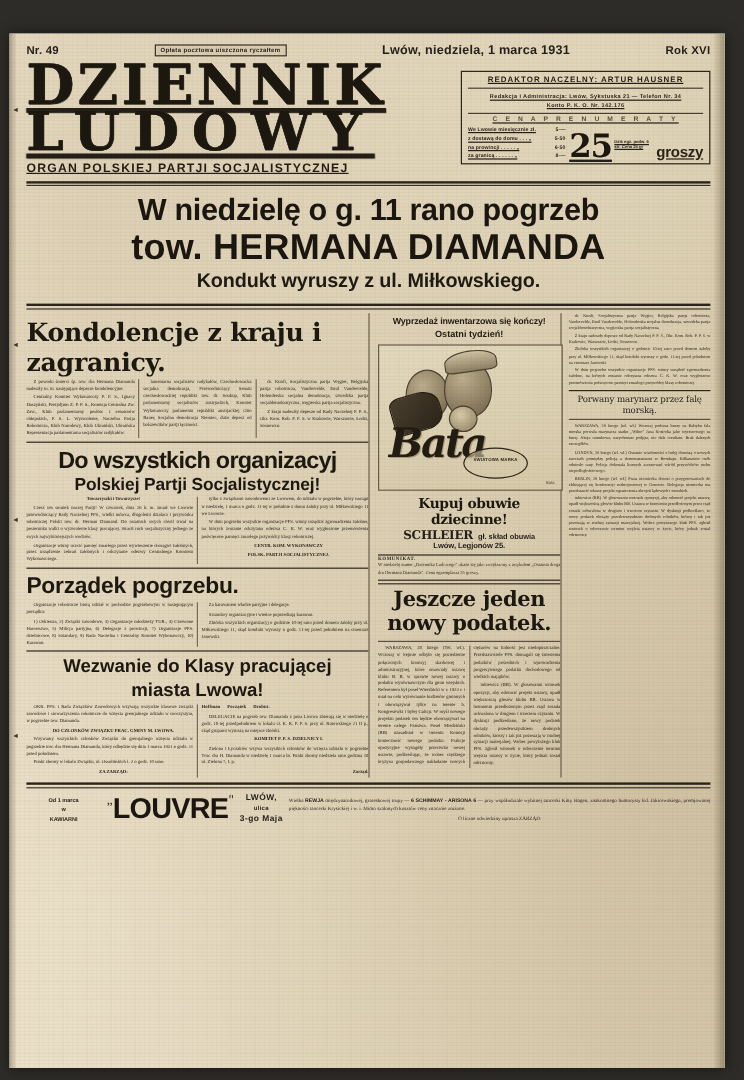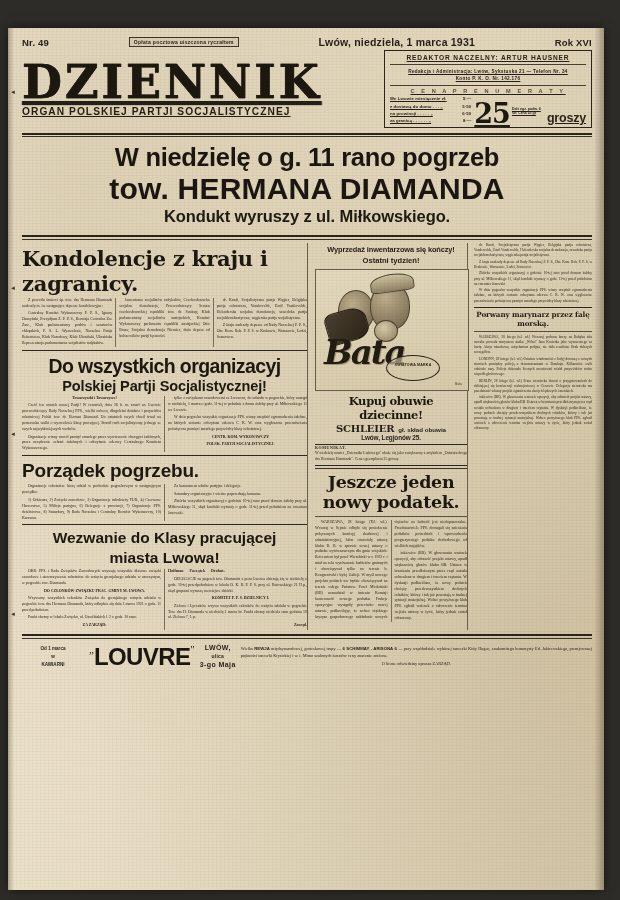--- a/index.html
+++ b/index.html
@@ -138,21 +138,21 @@
   .ad-store .nm{font-family:"DejaVu Serif",serif;font-weight:bold;font-size:10px;letter-spacing:-.2px;}
   .ad-store .ds{font-family:"Liberation Sans",sans-serif;font-weight:bold;font-size:6.2px;}
   .ad-addr{font-family:"Liberation Sans",sans-serif;font-weight:bold;font-size:6.4px;text-align:center;
     letter-spacing:-.1px;}
 
   .note{font-size:3.8px;line-height:1.5;color:#2f2719;text-align:justify;}
   .note .nh{font-weight:bold;letter-spacing:.5px;font-size:4px;}
 
   .sh-podatek{font-family:"DejaVu Serif",serif;font-weight:bold;font-size:17.5px;text-align:center;
     letter-spacing:-.3px;padding:3px 0 2px;color:#1d1810;}
-  .sh-small{font-family:"DejaVu Serif",serif;font-weight:bold;font-size:7.2px;text-align:center;
+  .sh-small{font-family:"DejaVu Serif",serif;font-weight:normal;font-size:7.2px;text-align:center;
     padding:2px 0 1px;letter-spacing:-.1px;}
 
   .colC{width:118px;padding-left:6px;border-left:1px solid #6b5f4c;}
   .micro{font-size:3.5px;line-height:1.46;text-align:justify;color:#2f2719;}
   .micro p{margin:0 0 1.5px;text-indent:5px;}
 
   
   .botrule{border-top:2.5px solid #2b251b;margin-top:4px;}
   .botad{display:flex;align-items:center;padding:4px 0 2px;gap:5px;}
   .ba-l{width:62px;font-family:"Liberation Sans",sans-serif;font-size:4.6px;font-weight:bold;
@@ -186,20 +186,21 @@
       <div class="topline">
         <span>Nr. 49</span>
         <span class="stamp">Opłata pocztowa uiszczona ryczałtem</span>
         <span class="topdate">Lwów, niedziela, 1 marca 1931</span>
         <span>Rok XVI</span>
       </div>
 
       <div class="masthead">
         <div class="mh-left">
           <div class="mh-title">DZIENNIK</div>
+          <div class="mh-title l2">LUDOWY</div>
           <div class="mh-sub">ORGAN POLSKIEJ PARTJI SOCJALISTYCZNEJ</div>
         </div>
 
         <div class="mh-box">
           <div class="ed">REDAKTOR NACZELNY:  ARTUR HAUSNER</div>
           <div class="mh-rule"></div>
           <div class="adr">Redakcja i Administracja:  Lwów, Sykstuska 21  —  Telefon Nr. 34</div>
           <div class="adr">Konto P. K. O. Nr. 142.176</div>
           <div class="mh-rule"></div>
           <div class="cena">C E N A   P R E N U M E R A T Y</div>

